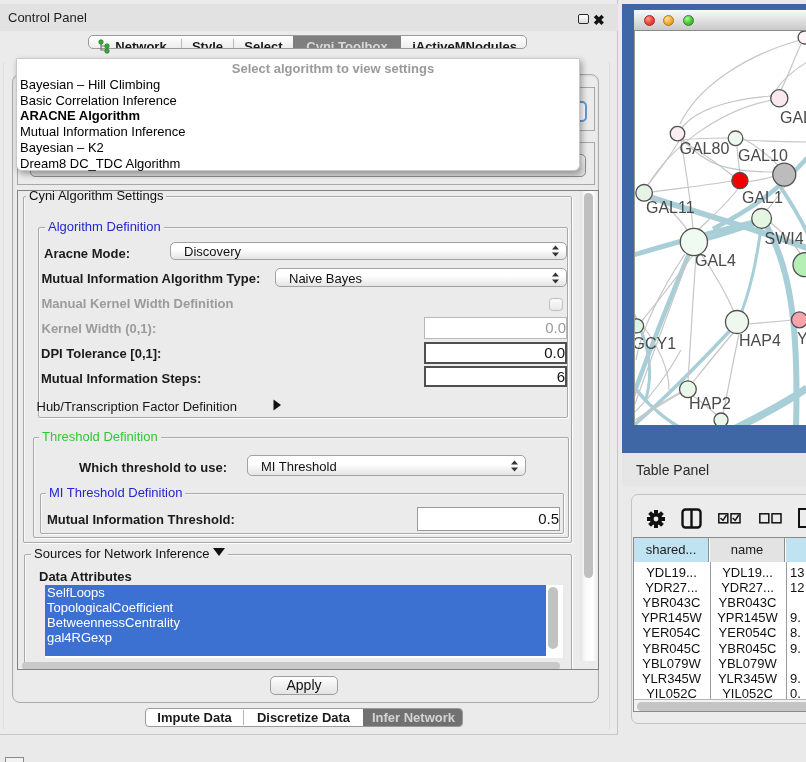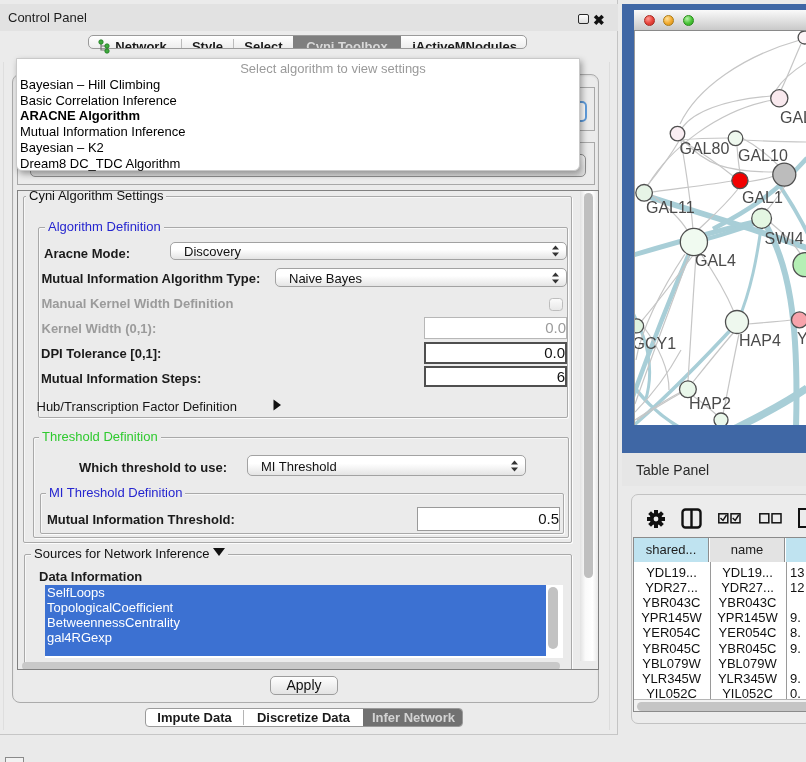--- a/index.html
+++ b/index.html
@@ -138,37 +138,37 @@
         </svg>
       </div>
     <div class="group" style="left:22px; top:302px; width:524px; height:41px;">
       <div class="gtitle" style="left:5px; color:#2525cf;">MI Threshold Definition</div>
     </div>
     <div class="lbl" style="left:29px; top:321px;">Mutual Information Threshold:</div>
     <div class="tinput" style="left:399px; top:316px; width:143px; height:24px; line-height:22px; border:1px solid #9a9a9a;">0.5</div>
     <div class="group" style="left:6px; top:363px; width:548px; height:120px;">
       <div class="gtitle" style="left:6px; color:#111;">Sources for Network Inference <span style="display:inline-block; vertical-align:2px; width:0; height:0; border-left:6px solid transparent; border-right:6px solid transparent; border-top:8px solid #111;"></span></div>
     </div>
-    <div class="lbl" style="left:21px; top:378px;">Data Information</div>
+    <div class="lbl" style="left:21px; top:378px;">Data Attributes</div>
     <div style="position:absolute; left:27px; top:394px; width:518px; height:73px; background:#fff;">
       <div style="position:absolute; left:0; top:0; width:501px; height:71px; background:#3c71d2;"></div>
       <div style="position:absolute; left:2px; top:-0.5px; font-size:13px; color:#fff; line-height:15px; white-space:pre;">SelfLoops
 TopologicalCoefficient
 BetweennessCentrality
 gal4RGexp</div>
       <div style="position:absolute; left:503px; top:2px; width:10px; height:62px; background:#c2c2c2; border-radius:5px;"></div>
     </div>
     <div style="position:absolute; left:562px; top:0; width:18px; height:470px; background:linear-gradient(90deg,#e2e2e2,#fafafa 30%,#ffffff 70%,#e8e8e8);"></div>
       <div class="vthumb" style="left:566px; top:2px; width:8.5px; height:385px;"></div>
     <div style="position:absolute; left:4px; top:471px; width:538px; height:7.5px; background:#c9c9c9; border-radius:4px;"></div>
   </div>
 </div>
 
 <div class="abs" id="popup">
-  <div class="it" style="top:2px; left:0; width:632px; text-align:center; color:#9a9a9a;">Select algorithm to view settings</div>
+  <div class="it" style="top:2px; left:0; width:632px; text-align:center; color:#9a9a9a;font-weight:bold;">Select algorithm to view settings</div>
   <div class="it" style="top:18px;">Bayesian – Hill Climbing</div>
   <div class="it" style="top:33.5px;">Basic Correlation Inference</div>
   <div class="it" style="top:49px; font-weight:bold;">ARACNE Algorithm</div>
   <div class="it" style="top:65px;">Mutual Information Inference</div>
   <div class="it" style="top:81px;">Bayesian – K2</div>
   <div class="it" style="top:96.5px;">Dream8 DC_TDC Algorithm</div>
 </div>
 
 <div class="abs" id="ttabs">
   <div class="seg" style="left:0; width:92px;"><span style="margin-left:12px;">Network</span></div>

